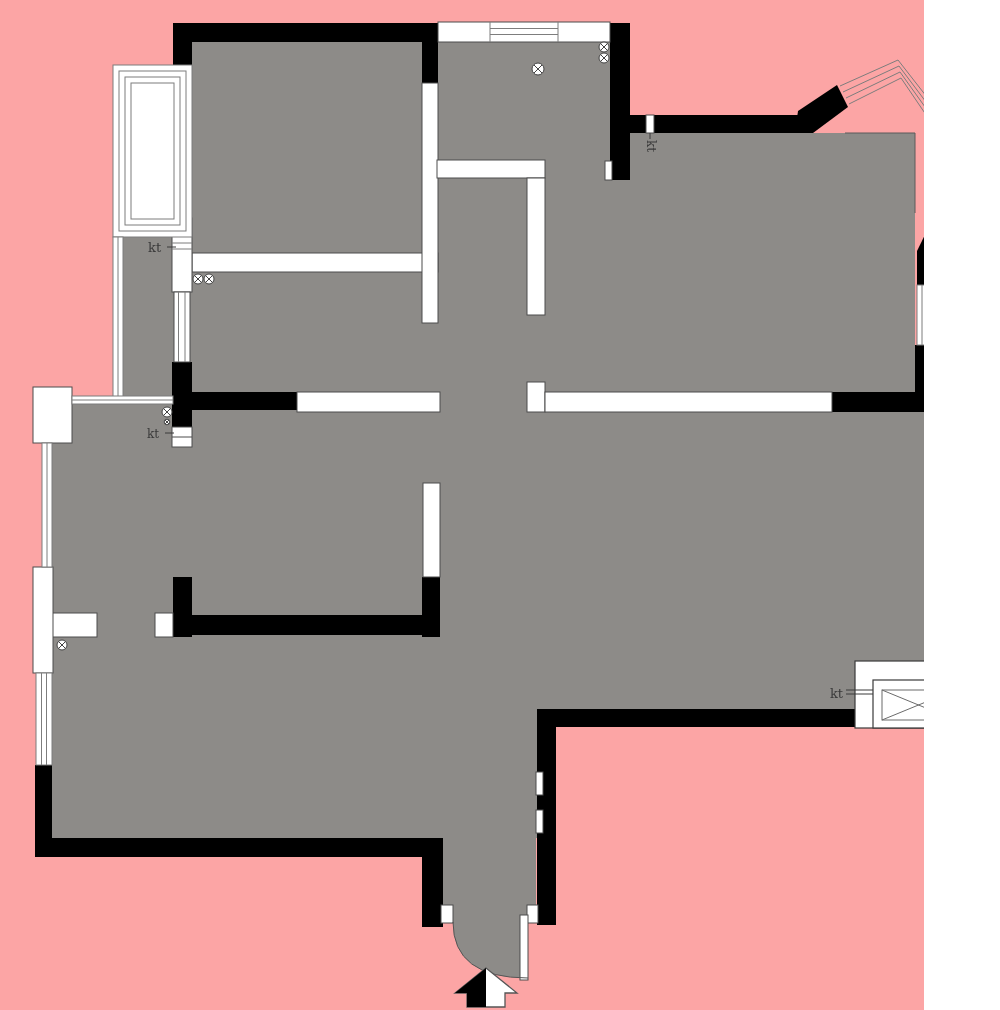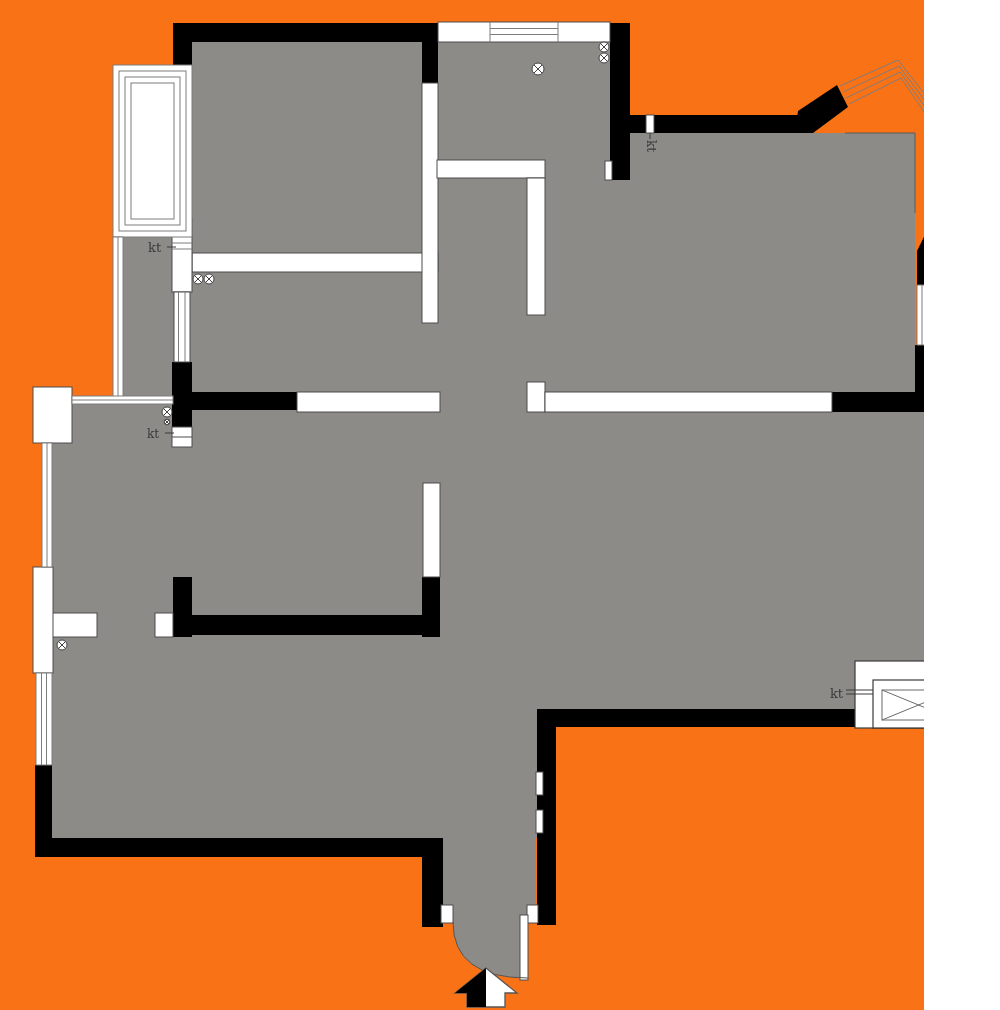--- a/index.html
+++ b/index.html
@@ -1,16 +1,16 @@
 <!DOCTYPE html>
 <html><head>
 <meta charset="utf-8">
 <style>
   html,body{margin:0;padding:0;background:#ffffff;}
-  .page{width:924px;height:1010px;position:relative;background:#f97316;overflow:hidden;
+  .page{width:924px;height:1010px;position:relative;background:#fca5a5;overflow:hidden;
         font-family:"DejaVu Serif", serif;}
   svg{display:block;}
   text{font-family:"DejaVu Serif", serif;}
 </style>
 </head>
 <body>
 
 <div class="page">
 <svg width="1000" height="1010" viewBox="0 0 1000 1010">
 

